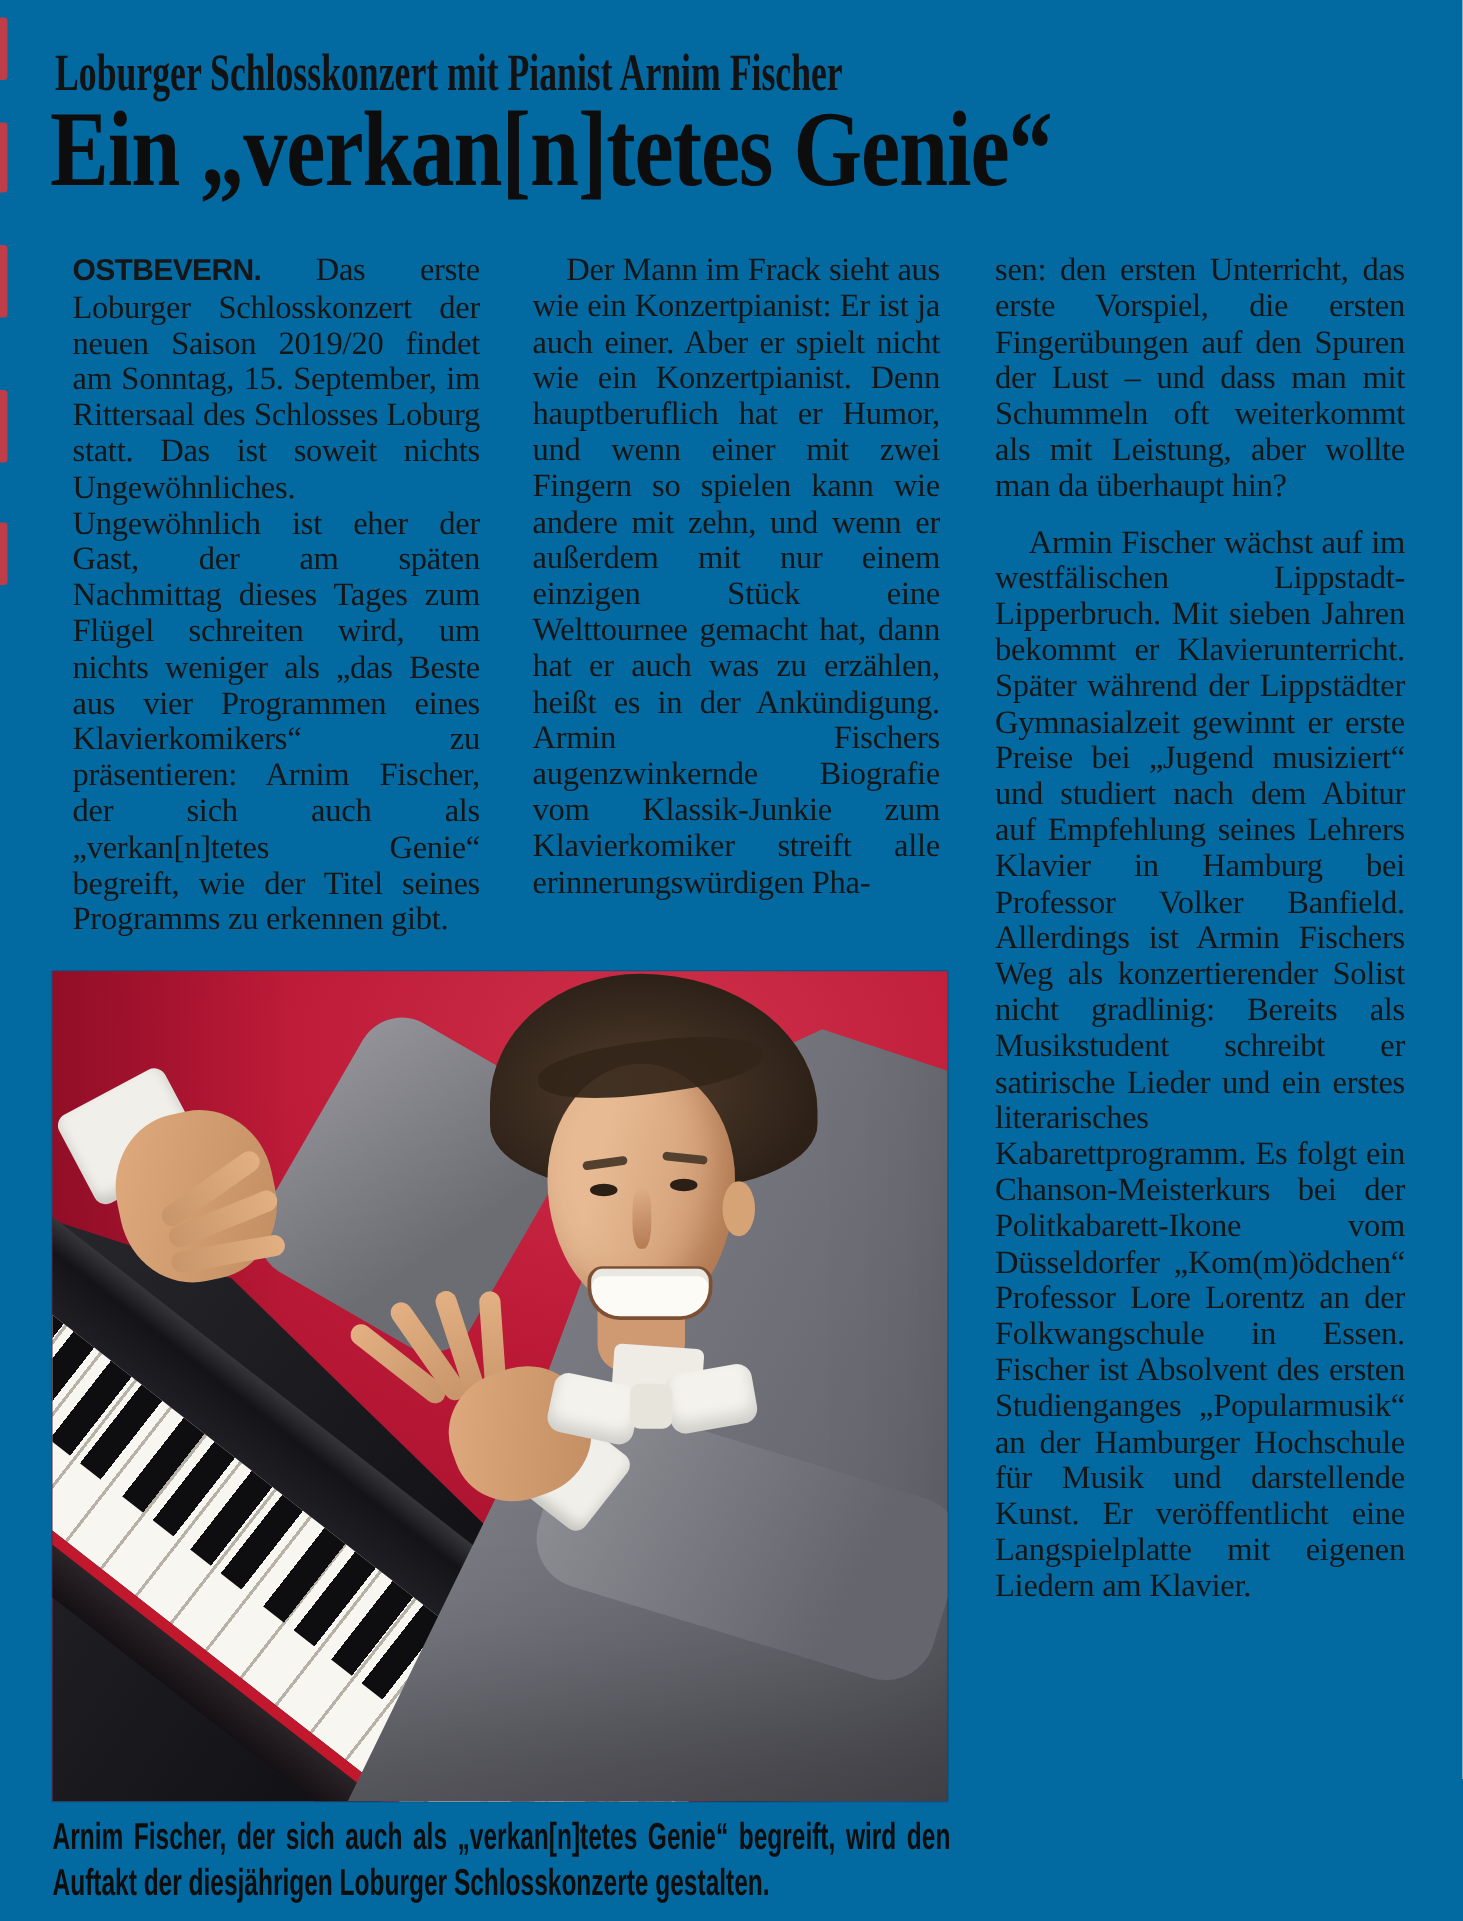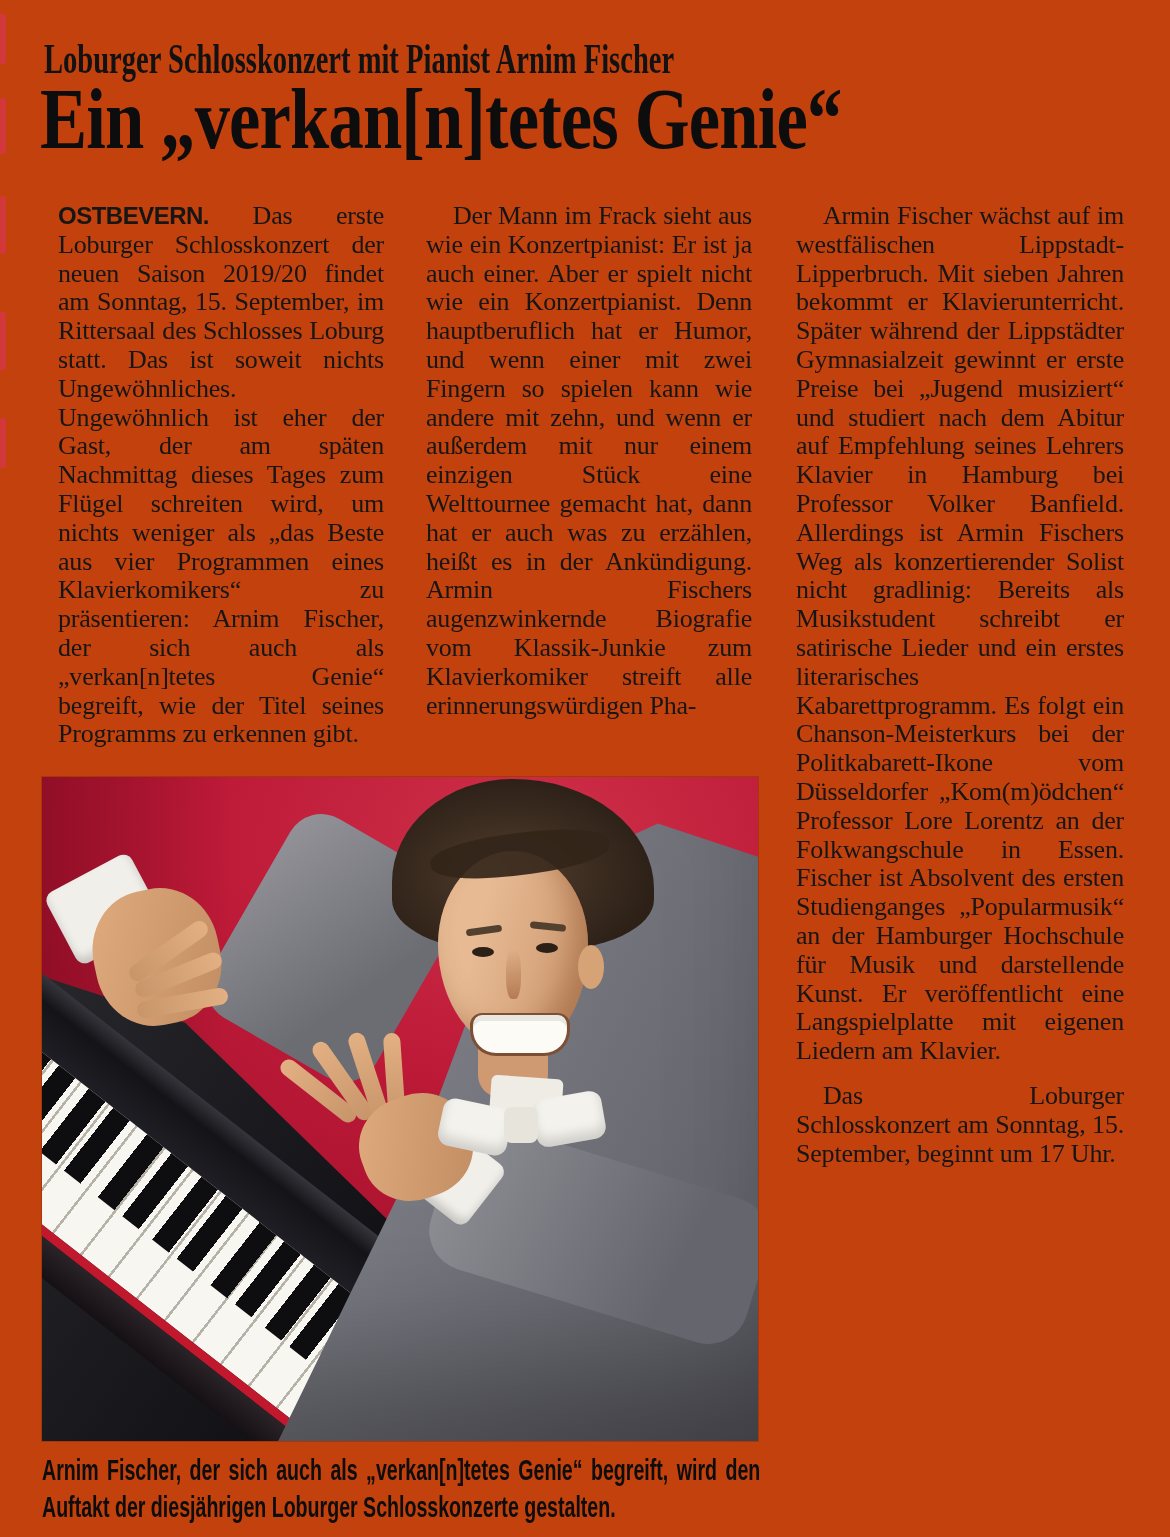--- a/index.html
+++ b/index.html
@@ -1,16 +1,16 @@
 <!DOCTYPE html>
 <html lang="de"><head>
 <meta charset="utf-8">
 <style>
   html,body{margin:0;padding:0;background:#e8e8e8;}
-  #page{position:relative;width:1170px;height:1537px;background:#c2410c;overflow:hidden;
+  #page{position:relative;width:1170px;height:1537px;background:#0369a1;overflow:hidden;
         font-family:"Liberation Serif",serif;color:#1a1a1a;}
 
   
   .kicker{position:absolute;left:44px;top:36px;white-space:nowrap;
           font:bold 42px/1.1 "Liberation Serif",serif;letter-spacing:0;
           transform:scaleX(.68);transform-origin:0 0;color:#121212;}
   .headline{position:absolute;left:40px;top:74px;white-space:nowrap;
             font:bold 86px/1.05 "Liberation Serif",serif;letter-spacing:-1px;
             transform:scaleX(.82);transform-origin:0 0;color:#0d0d0d;}
 
@@ -138,22 +138,22 @@
 
   <div class="col" id="col1">
     <p><span class="lead">OSTBEVERN.</span><span> Das erste Loburger Schlosskonzert der neuen Saison 2019/20 findet am Sonntag, 15. September, im Rittersaal des Schlosses Loburg statt. Das ist soweit nichts Ungewöhnliches. Ungewöhnlich ist eher der Gast, der am späten Nachmittag dieses Tages zum Flügel schreiten wird, um nichts weniger als „das Beste aus vier Programmen eines Klavierkomikers“ zu präsentieren: Arnim Fischer, der sich auch als „verkan[n]tetes Genie“ begreift, wie der Titel seines Programms zu erkennen gibt.</span></p>
   </div>
 
   <div class="col" id="col2">
     <p class="ind">Der Mann im Frack sieht aus wie ein Konzertpianist: Er ist ja auch einer. Aber er spielt nicht wie ein Konzertpianist. Denn hauptberuflich hat er Humor, und wenn einer mit zwei Fingern so spielen kann wie andere mit zehn, und wenn er außerdem mit nur einem einzigen Stück eine Welttournee gemacht hat, dann hat er auch was zu erzählen, heißt es in der Ankündigung. Armin Fischers augenzwinkernde Biografie vom Klassik-Junkie zum Klavierkomiker streift alle erinnerungswürdigen Pha-</p>
   </div>
 
   <div class="col" id="col3">
+    <p>sen: den ersten Unterricht, das erste Vorspiel, die ersten Fingerübungen auf den Spuren der Lust – und dass man mit Schummeln oft weiterkommt als mit Leistung, aber wollte man da überhaupt hin?</p>
     <p class="ind">Armin Fischer wächst auf im westfälischen Lippstadt-Lipperbruch. Mit sieben Jahren bekommt er Klavierunterricht. Später während der Lippstädter Gymnasialzeit gewinnt er erste Preise bei „Jugend musiziert“ und studiert nach dem Abitur auf Empfehlung seines Lehrers Klavier in Hamburg bei Professor Volker Banfield. Allerdings ist Armin Fischers Weg als konzertierender Solist nicht gradlinig: Bereits als Musikstudent schreibt er satirische Lieder und ein erstes literarisches Kabarettprogramm. Es folgt ein Chanson-Meisterkurs bei der Politkabarett-Ikone vom Düsseldorfer „Kom(m)ödchen“ Professor Lore Lorentz an der Folkwangschule in Essen. Fischer ist Absolvent des ersten Studienganges „Popularmusik“ an der Hamburger Hochschule für Musik und darstellende Kunst. Er veröffentlicht eine Langspielplatte mit eigenen Liedern am Klavier.</p>
-    <p class="ind">Das Loburger Schlosskonzert am Sonntag, 15. September, beginnt um 17 Uhr.</p>
   </div>
 
   <div id="photo">
     <div class="piano-body"></div>
 
     <div class="sleeve-top"></div>
 
     <div class="kb-main">
       <div class="kb-rail"></div>
       <div class="kb-white"></div>

